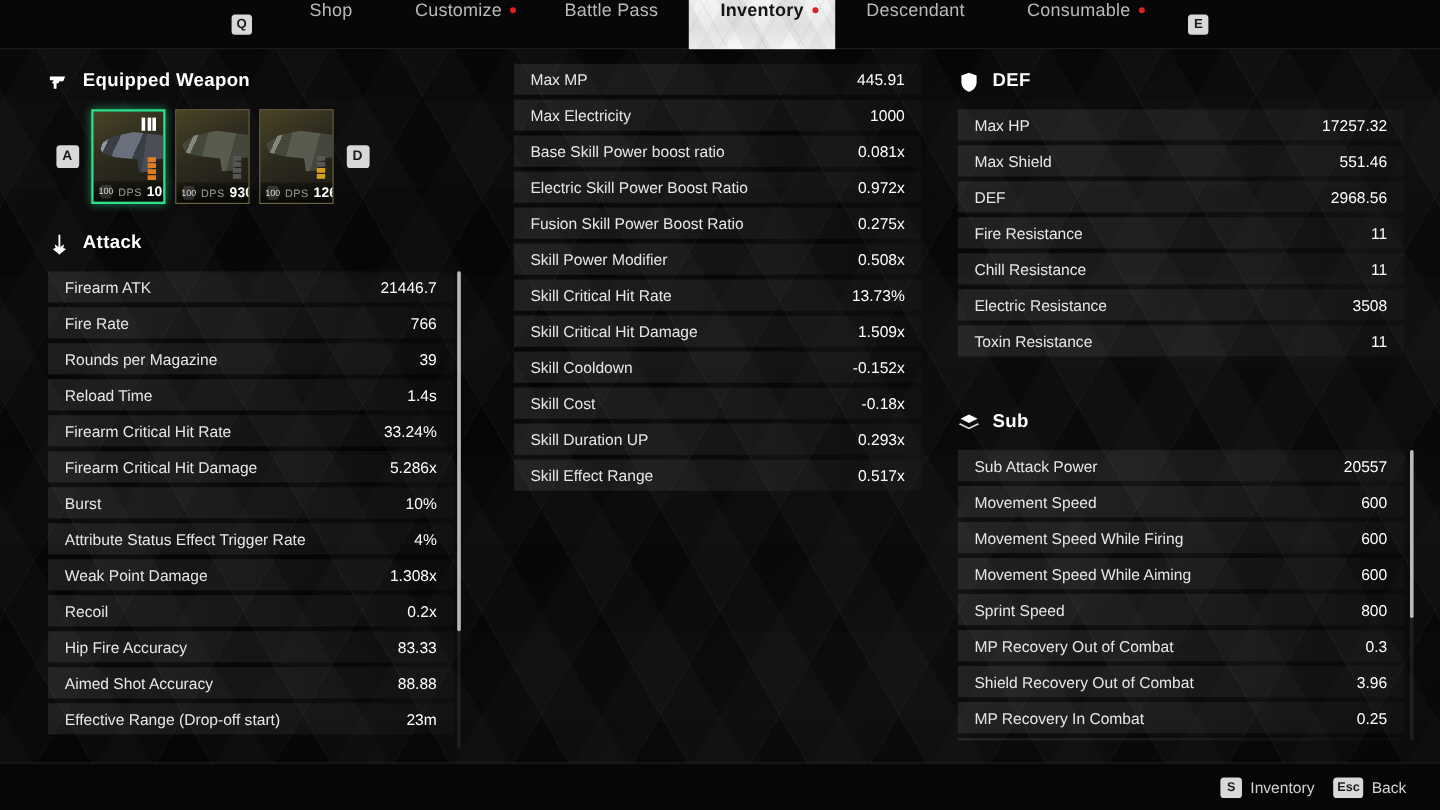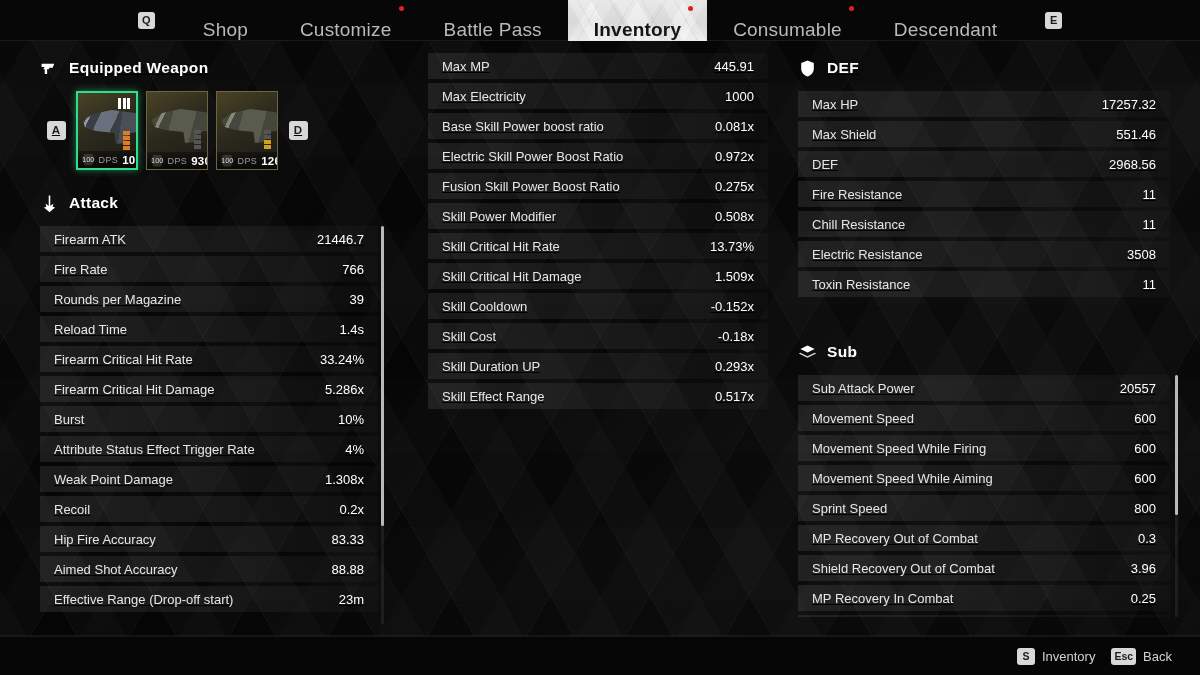--- a/index.html
+++ b/index.html
@@ -41,23 +41,23 @@
     display: inline-flex; align-items: center; justify-content: center;
     min-width: 17px; height: 17px; padding: 0 3px;
     background: #d8d8d6; color: #1b1b1b;
     border-radius: 3px;
     font-size: 11px; font-weight: bold; line-height: 1;
     font-family: "Liberation Sans", sans-serif;
   }
   .nav-key-slot { display: flex; align-items: center; padding: 0 22px; }
   .nav-tab {
     position: relative;
-    display: flex; align-items: flex-end; justify-content: center;
+    display: flex; align-items: flex-start; justify-content: center;
     padding: 0 26px; height: 41px;
-    color: #b9b9b9; font-size: 19px; letter-spacing: .2px;
+    color: #b9b9b9; font-size: 15px; letter-spacing: .2px;
     white-space: nowrap;
   }
   .nav-tab.active {
     color: #151515; font-weight: bold;
     background:
       repeating-linear-gradient(60deg, rgba(0,0,0,0.055) 0 1px, transparent 1px 28px),
       repeating-linear-gradient(-60deg, rgba(0,0,0,0.045) 0 1px, transparent 1px 28px),
       linear-gradient(180deg,#f3f3f3 0%, #eaeaea 55%, #f6f6f6 100%);
   }
   .nav-tab.active::after {
@@ -72,21 +72,21 @@
     position: absolute; top: 6px; right: 14px;
     width: 5px; height: 5px; border-radius: 50%;
     background: #e02020; z-index: 3;
   }
 
   
   .cols {
     position: absolute; top: 41px; left: 0; width: 1200px; height: 595px;
     display: flex; z-index: 3;
   }
-  .col { position: relative; height: 100%; text-decoration: underline; }
+  .col { position: relative; height: 100%; }
   .col-left  { width: 400px; padding: 12px 22px 0 40px; }
   .col-mid   { width: 390px; padding: 12px 22px 0 28px; }
   .col-right { width: 410px; padding: 12px 30px 0 8px; }
 
   .sec-head {
     display: flex; align-items: center; gap: 10px;
     height: 30px; margin-bottom: 8px;
   }
   .sec-head .ico { width: 19px; height: 19px; display: block; flex: 0 0 19px; }
   .sec-head .ttl {
@@ -202,25 +202,25 @@
         <span class="dot"></span>
       </div>
       <div class="nav-tab">
         <span class="lbl">Battle Pass</span>
       </div>
       <div class="nav-tab active">
         <span class="lbl">Inventory</span>
         <span class="dot"></span>
       </div>
       <div class="nav-tab">
+        <span class="lbl">Descendant</span>
+      </div>
+      <div class="nav-tab">
         <span class="lbl">Consumable</span>
         <span class="dot"></span>
-      </div>
-      <div class="nav-tab">
-        <span class="lbl">Descendant</span>
       </div>
       <div class="nav-key-slot">
         <span class="keycap">E</span>
       </div>
     </div>
   </div>
 
   <div class="cols">
 
     <div class="col col-left">

